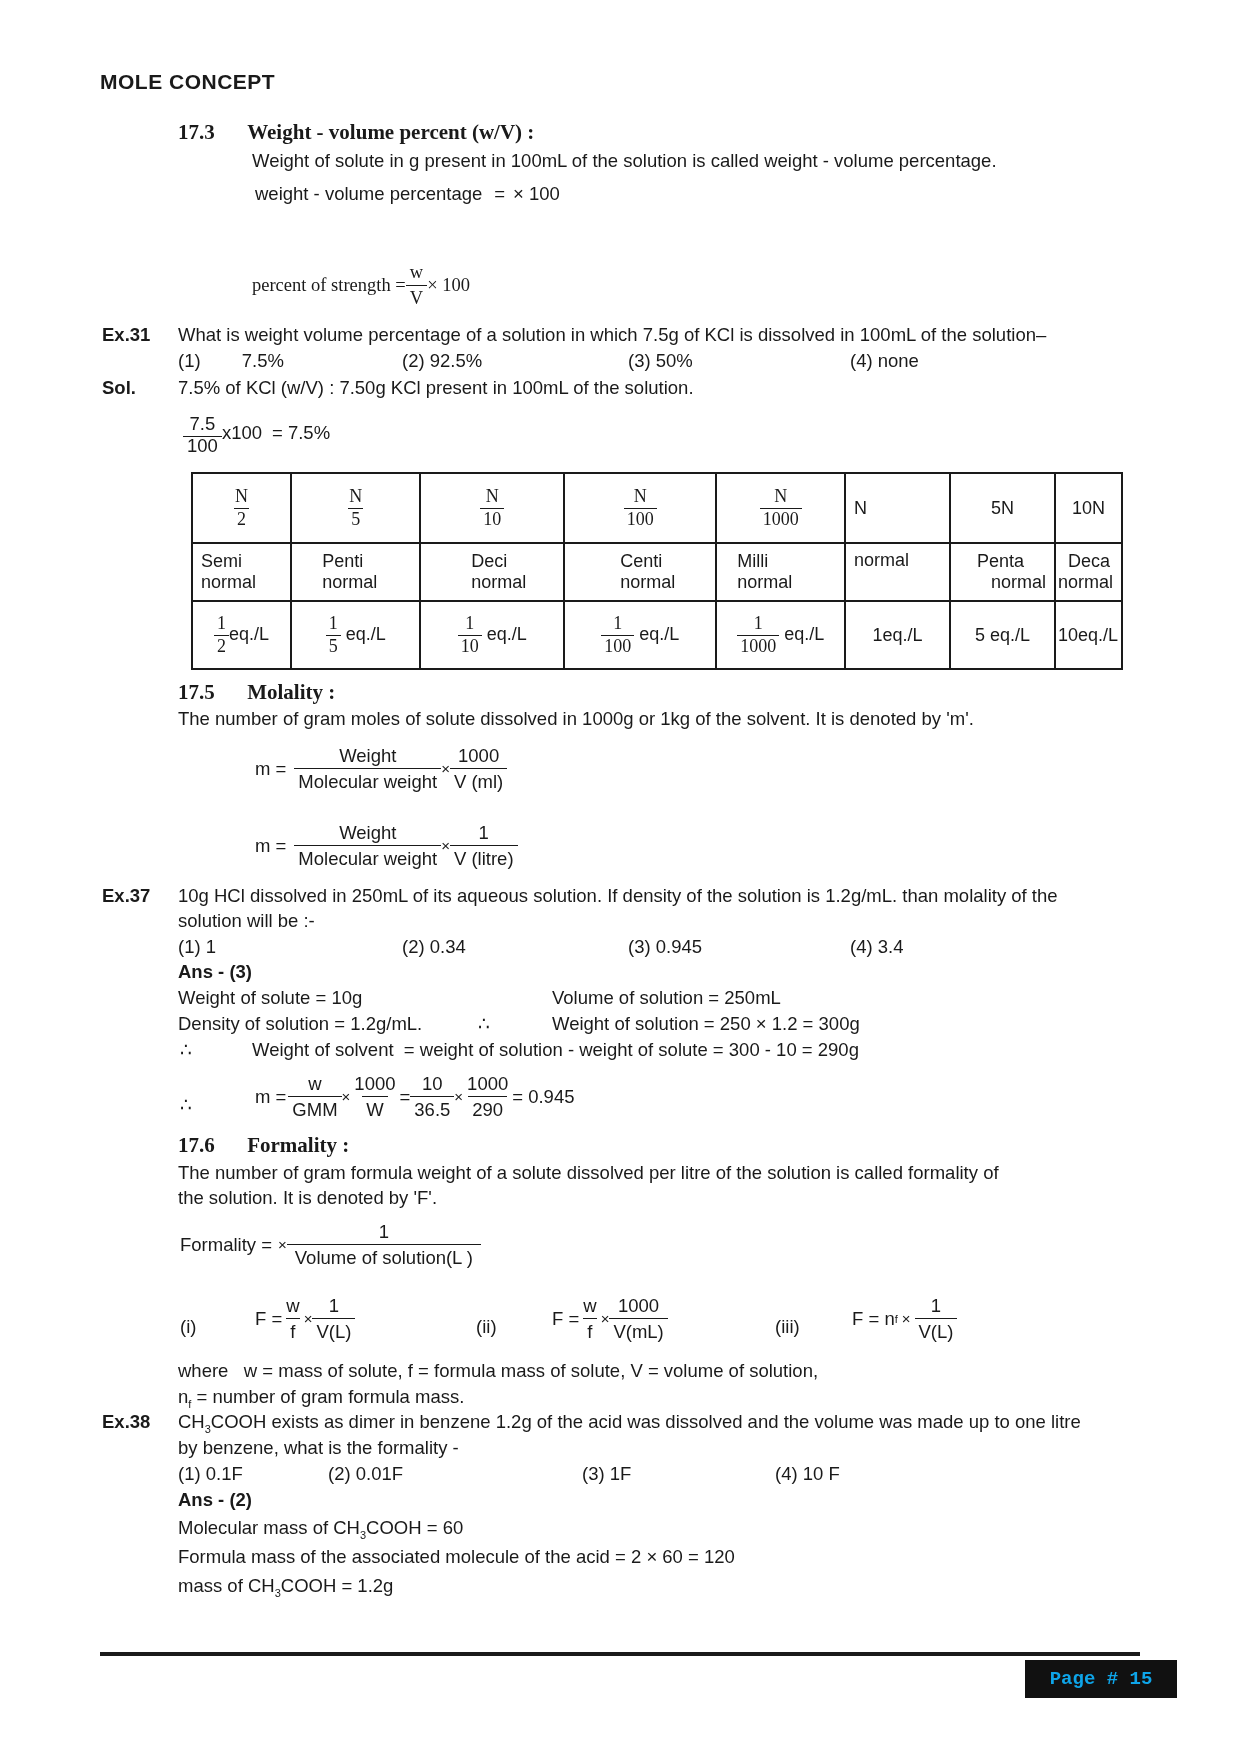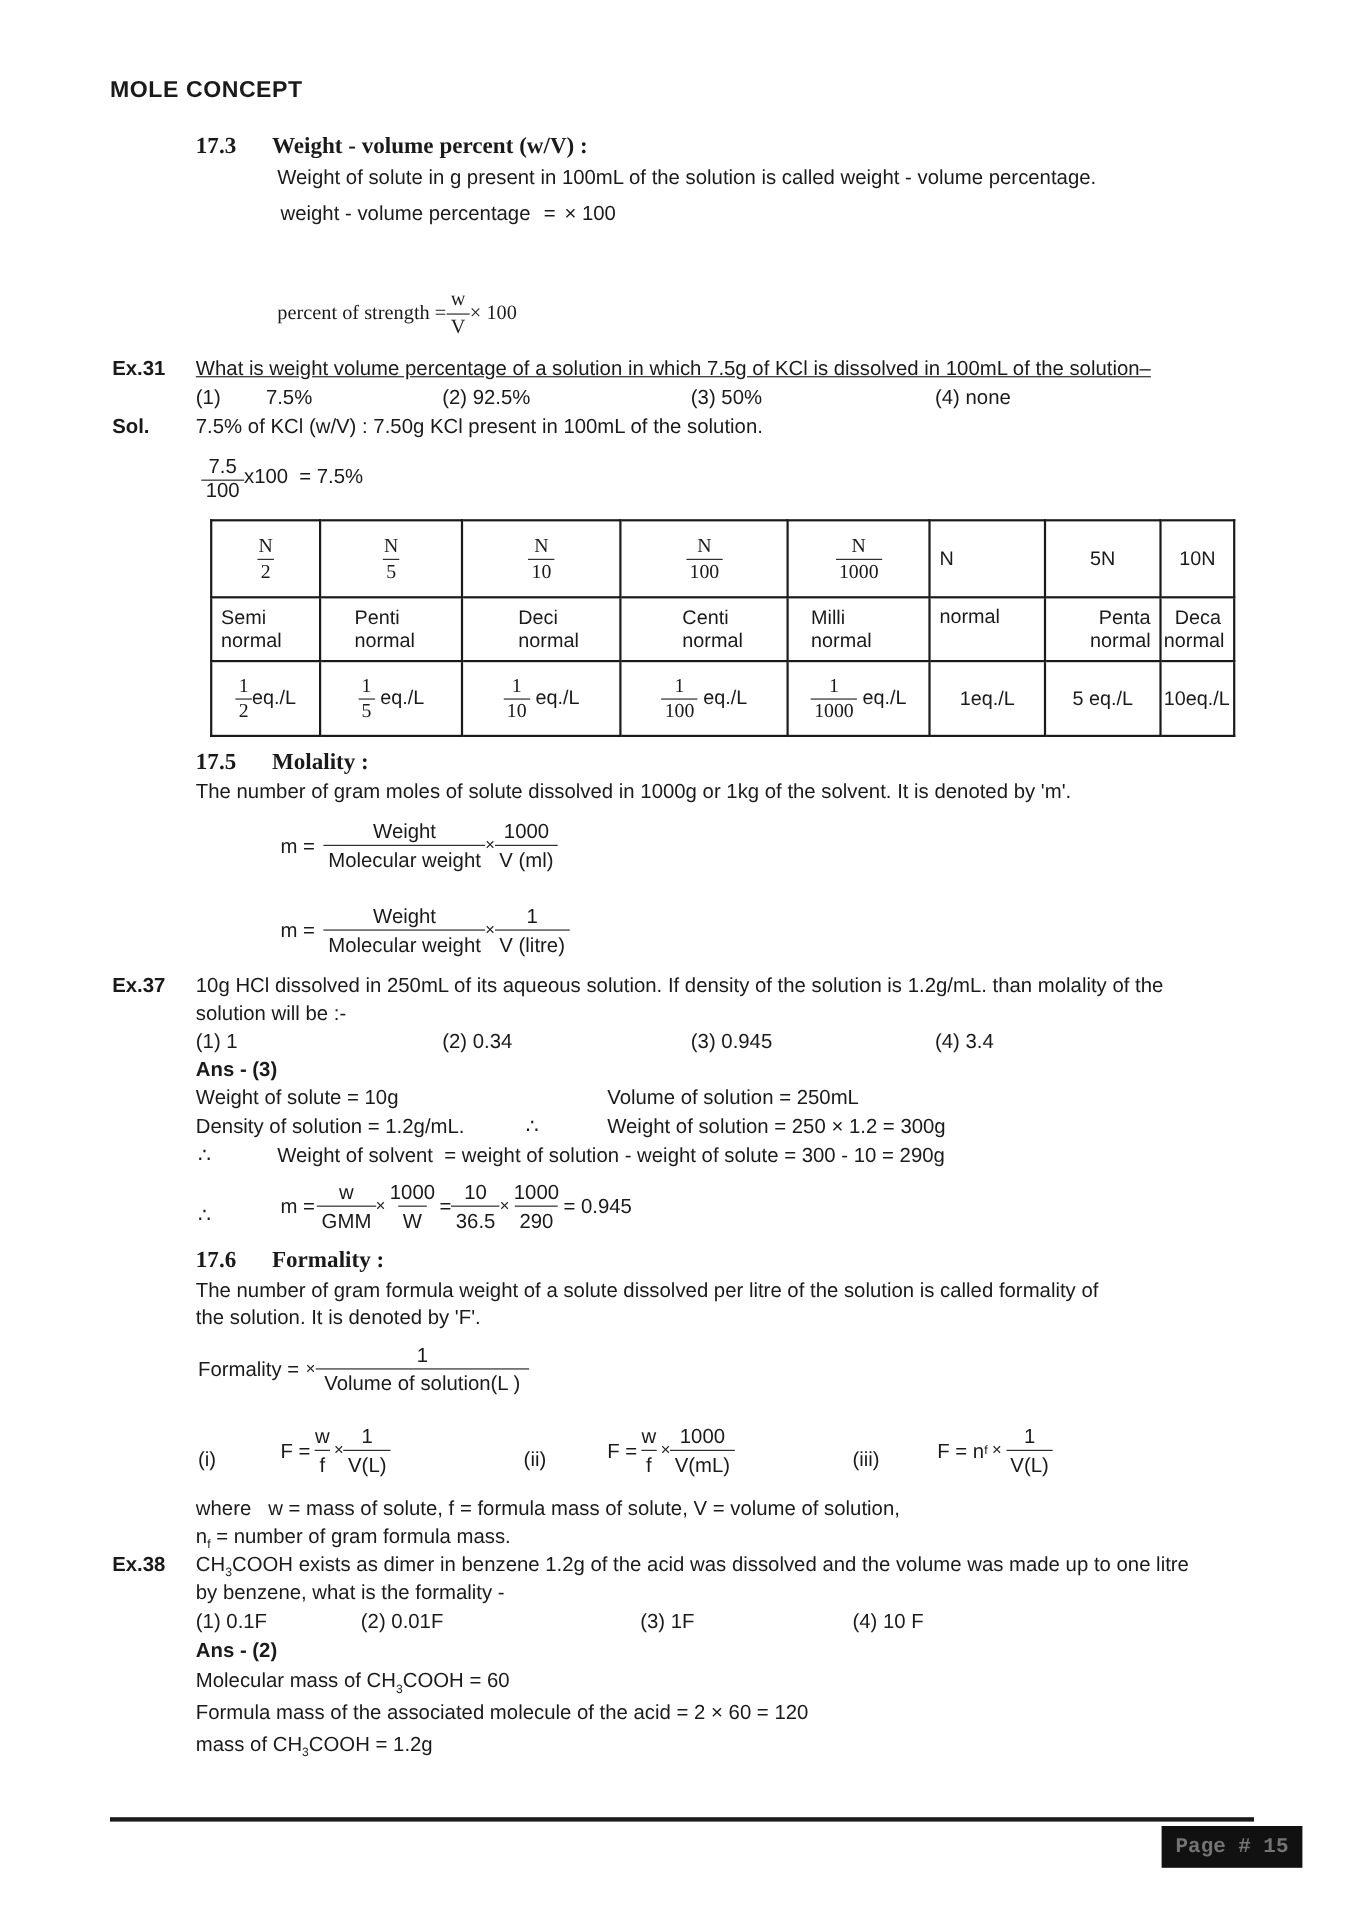--- a/index.html
+++ b/index.html
@@ -16,21 +16,21 @@
   .frac .num { padding: 0 4px 2px 4px; }
   .frac .den { border-top: 1.3px solid #1a1a1a; padding: 2px 4px 0 4px; }
   .row { display: flex; align-items: center; white-space: nowrap; }
   table.norm { border-collapse: collapse; position: absolute; left: 191px; top: 472px; width: 932px; }
   table.norm td { border: 2px solid #1a1a1a; font-size: 18px; padding: 3px 8px; vertical-align: middle; }
   table.norm td.c { text-align: center; }
   .tfrac { display: inline-flex; flex-direction: column; align-items: center; vertical-align: middle; font-family: "Liberation Serif", serif; font-size: 18px; line-height: 1.1; }
   .tfrac .den { border-top: 1.2px solid #1a1a1a; padding: 1px 3px 0 3px; }
   .tfrac .num { padding: 0 3px 1px 3px; }
   .footer-rule { left: 100px; top: 1652px; width: 1040px; height: 4px; background: #1a1a1a; }
-  .page-badge { left: 1056px; top: 1660px; width: 128px; height: 38px; background: #111; color: #737373;
+  .page-badge { left: 1025px; top: 1660px; width: 152px; height: 38px; background: #111; color: #0ea5e9;
                 font-family: "Liberation Mono", monospace; font-weight: bold; font-size: 19px;
                 display: flex; align-items: center; justify-content: center; }
   sub { font-size: 11px; }
 </style>
 </head>
 <body>
 
 <div class="abs header-title">MOLE CONCEPT</div>
 
 <div class="abs" style="left:178px; top:120px;">
@@ -48,21 +48,21 @@
 <div class="abs row" style="left:252px; top:262px; font-size:18.5px;">
   <span class="serif">percent of strength =</span>
   <span class="frac serif">
     <span class="num">w</span>
     <span class="den">V</span>
   </span>
   <span class="serif">× 100</span>
 </div>
 
 <div class="abs lbl" style="left:102px; top:324px;">Ex.31</div>
-<div class="abs txt" style="left:178px; top:324px;text-decoration:underline;">What is weight volume percentage of a solution in which 7.5g of KCl is dissolved in 100mL of the solution–</div>
+<div class="abs txt" style="left:178px; top:324px;">What is weight volume percentage of a solution in which 7.5g of KCl is dissolved in 100mL of the solution–</div>
 <div class="abs txt" style="left:178px; top:350px; white-space:pre;">(1)        7.5%</div>
 <div class="abs txt" style="left:402px; top:350px;">(2) 92.5%</div>
 <div class="abs txt" style="left:628px; top:350px;">(3) 50%</div>
 <div class="abs txt" style="left:850px; top:350px;">(4) none</div>
 <div class="abs lbl" style="left:102px; top:377px;">Sol.</div>
 <div class="abs txt" style="left:178px; top:377px;">7.5% of KCl (w/V) : 7.50g KCl present in 100mL of the solution.</div>
 <div class="abs row txt" style="left:183px; top:413px;">
   <span class="frac">
     <span class="num">7.5</span>
     <span class="den" style="line-height:0.8; height:14px; overflow:hidden;">100</span>
@@ -116,21 +116,21 @@
           <div>normal</div>
         </td>
     <td style="padding-left:20px;">
           <div>Milli</div>
           <div>normal</div>
         </td>
     <td style="vertical-align:top; padding-top:6px;">
           <div>normal</div>
         </td>
     <td style="padding-left:2px; text-align:right;">
-          <div style="text-align:right; padding-left:2px;">Penta</div>
+          <div style="text-align:center; padding-left:2px;">Penta</div>
           <div>normal</div>
         </td>
     <td style="padding-left:2px;">
           <div style="padding-left:10px;">Deca</div>
           <div>normal</div>
         </td>
   </tr>
   <tr style="height:68px;">
     <td class="c"><span class="tfrac">
             <span class="num">1</span>

